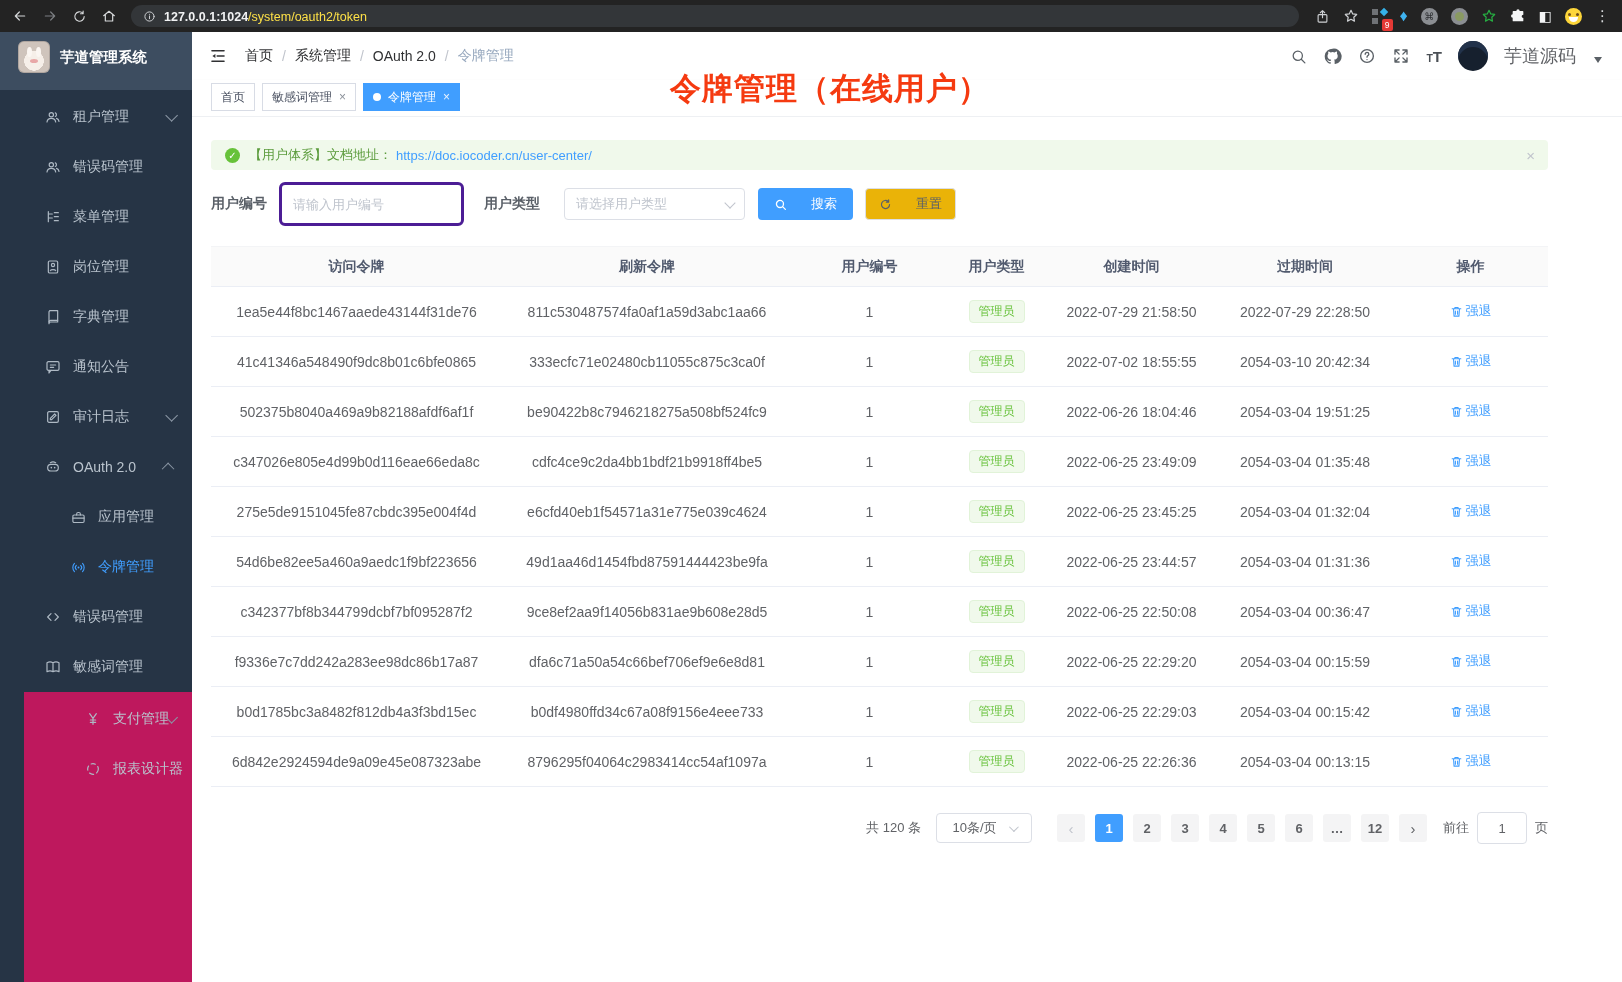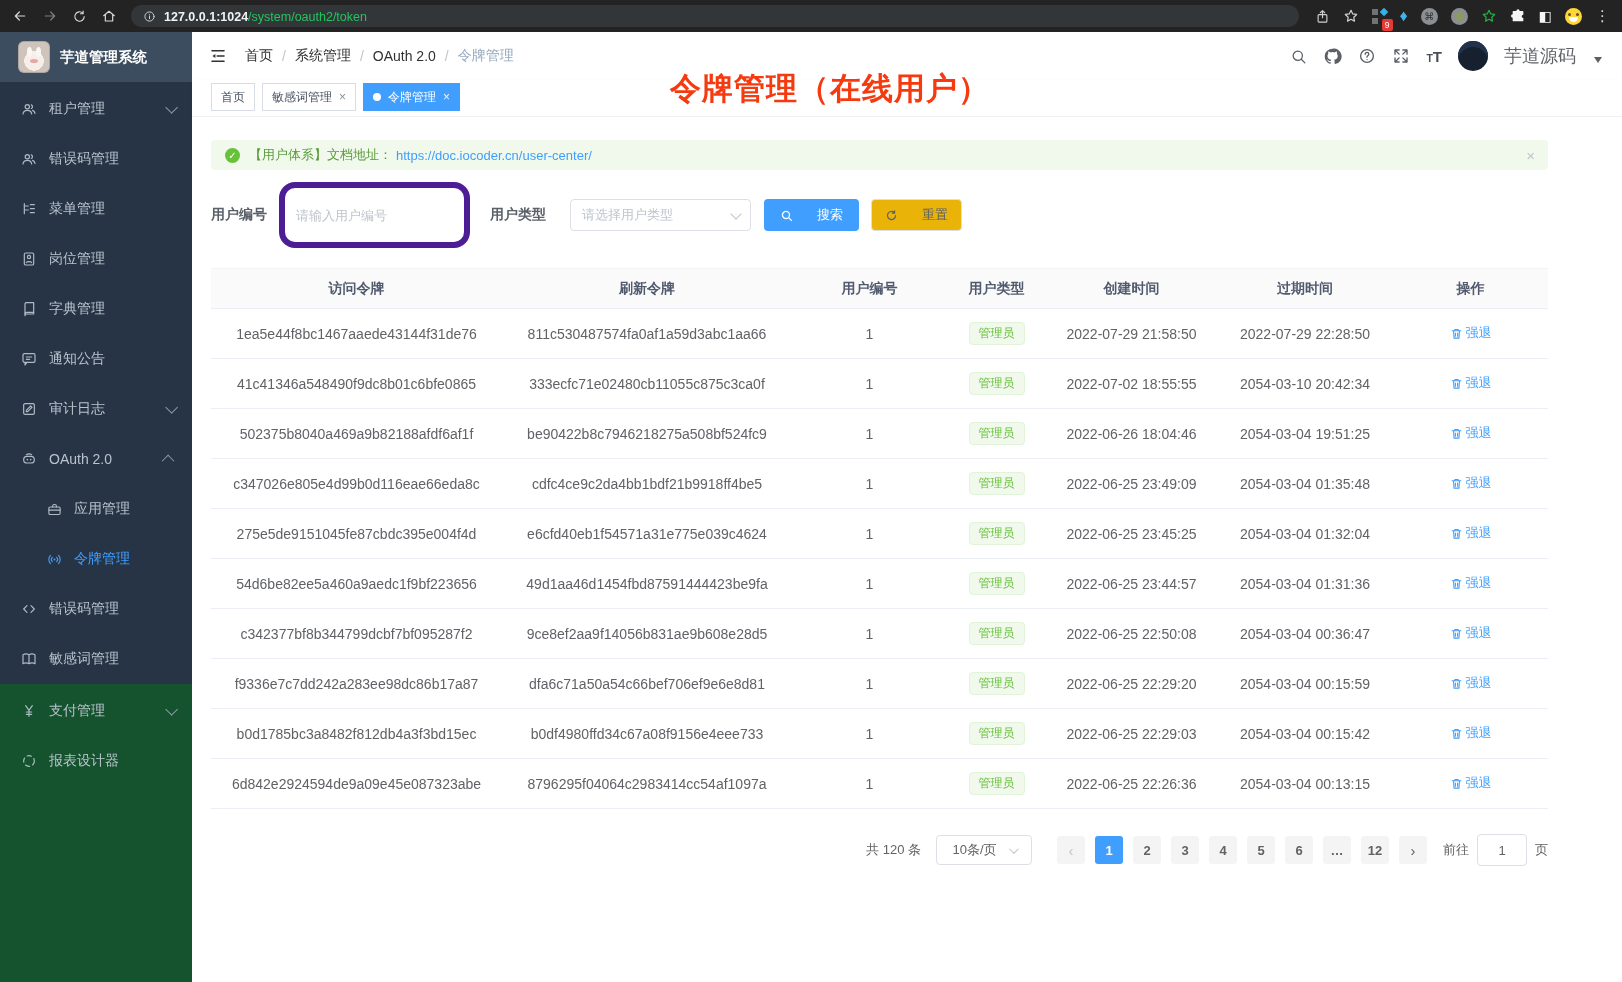--- a/index.html
+++ b/index.html
@@ -11,21 +11,21 @@
 
   
   .browser{position:absolute;left:0;top:0;width:1622px;height:32px;background:#232323;
            display:flex;align-items:center;color:#cfd1d4;}
   .b-nav{display:flex;align-items:center;gap:14px;padding:0 14px 0 12px;}
   .b-nav .ico{color:#d6d8da;}
   .b-nav .dim{color:#7c7f83;}
   .omnibox{flex:1;height:22px;background:#333639;border-radius:11px;display:flex;align-items:center;
            padding:0 12px;gap:8px;min-width:0;}
   .omnibox .host{color:#f1f2f3;font-size:12.5px;font-weight:700;}
-  .omnibox .path{color:#22c55e;font-size:12.5px;font-weight:400;}
+  .omnibox .path{color:#fde047;font-size:12.5px;font-weight:400;}
   .b-right{display:flex;align-items:center;gap:13px;padding:0 12px 0 16px;}
   .ext-grid{position:relative;width:15px;height:15px;}
   .ext-grid i{position:absolute;width:6px;height:6px;background:#6f7276;}
   .ext-grid i:nth-child(1){left:0;top:0;}
   .ext-grid i:nth-child(2){right:0;top:0;background:#35b1e8;transform:rotate(45deg);}
   .ext-grid i:nth-child(3){left:0;bottom:0;}
   .ext-grid .badge9{position:absolute;right:-6px;bottom:-7px;background:#e53935;color:#fff;
            font-size:8.5px;width:11px;height:12px;border-radius:2px;display:flex;align-items:center;justify-content:center;}
   .gem{color:#3fb3f0;font-size:16px;line-height:1;}
   .circ{width:17px;height:17px;border-radius:50%;background:#8b8e92;display:flex;align-items:center;justify-content:center;
@@ -38,29 +38,29 @@
   .emoji::before{content:"";position:absolute;left:3px;top:5px;width:3px;height:3px;border-radius:50%;
         background:#6d4c1a;box-shadow:8px 0 0 #6d4c1a;}
   .emoji::after{content:"";position:absolute;left:4px;top:9px;width:9px;height:5px;border-radius:0 0 9px 9px;background:#fff;}
   .vdots{color:#d6d8da;font-size:15px;letter-spacing:0;}
 
   
   .app{position:absolute;left:0;top:32px;width:1622px;height:950px;display:flex;}
 
   
   .sidebar{width:192px;flex:0 0 192px;background:#263445;display:flex;flex-direction:column;}
-  .logo-bar{height:50px;background:#3d4d60;display:flex;align-items:center;gap:10px;padding:0 0 0 18px;}
+  .logo-bar{height:50px;background:#3d4d60;display:flex;align-items:center;gap:10px;padding:0 0 8px 18px;}
   .logo-img{width:32px;height:32px;border-radius:6px;flex:0 0 auto;
         background:radial-gradient(circle at 50% 62%,#f6efe9 0 38%,#cfc4bc 39% 100%);
         box-shadow:inset 0 0 0 1px rgba(0,0,0,.15);position:relative;}
   .logo-img::before{content:"";position:absolute;left:9px;top:6px;width:5px;height:10px;border-radius:50%;background:#fbf6f2;box-shadow:9px 0 0 #fbf6f2;}
   .logo-img::after{content:"";position:absolute;left:12px;top:18px;width:8px;height:4px;border-radius:50%;background:#e8a7a7;}
   .logo-title{color:#fff;font-size:14.5px;font-weight:700;white-space:nowrap;}
-  .menu{padding-top:2px;}
-  .menu-bottom{flex:1;background:#14532d;}
+  .menu{padding-top:2px;margin-left:24px;}
+  .menu-bottom{flex:1;background:#be185d;padding-left:40px;}
   .menu-item{height:50px;display:flex;align-items:center;color:#b9c3cd;font-size:14px;cursor:pointer;
              padding-left:21px;position:relative;}
   .menu-item .ico{width:16px;margin-right:12px;color:#aeb9c4;}
   .menu-item.child{padding-left:46px;}
   .menu-item.active{color:#409eff;}
   .menu-item.active .ico{color:#409eff;}
   .chev{position:absolute;right:18px;width:8px;height:8px;border-right:1.6px solid #8b97a5;border-bottom:1.6px solid #8b97a5;}
   .chev.down{transform:rotate(45deg) translateY(-3px);}
   .chev.up{transform:rotate(-135deg) translateY(-2px);}
 
@@ -99,21 +99,21 @@
   .alert{height:30px;background:#f0f9eb;border-radius:4px;display:flex;align-items:center;padding:0 14px;position:relative;}
   .check{width:15px;height:15px;border-radius:50%;background:#67c23a;color:#fff;display:flex;align-items:center;
          justify-content:center;font-size:10px;margin-right:9px;}
   .alert-text{font-size:13px;color:#5b9b3c;}
   .alert-link{font-size:13px;color:#409eff;margin-left:4px;cursor:pointer;}
   .alert-close{position:absolute;right:13px;color:#c0c4cc;font-size:15px;cursor:pointer;}
 
   
   .filters{display:flex;align-items:center;margin-top:12px;}
   .f-label{font-size:14px;font-weight:700;color:#5a6068;margin-right:12px;}
-  .f-input{width:157px;height:30px;border:6px solid #4c1d95;border-radius:16px;padding:12px 11px;font-size:13px;
+  .f-input{width:157px;height:30px;border:3px solid #4c1d95;border-radius:6px;padding:4px 11px;font-size:13px;
            color:#606266;outline:none;font-family:inherit;}
   .f-input::placeholder{color:#bfc4cd;}
   .f-select{width:146px;height:30px;border:1px solid #dcdfe6;border-radius:4px;padding:0 22px 0 11px;font-size:13px;
             color:#bfc4cd;display:flex;align-items:center;position:relative;cursor:pointer;margin-right:0;}
   .f-select .chev2{position:absolute;right:10px;top:10px;width:7px;height:7px;border-right:1.4px solid #c0c4cc;
             border-bottom:1.4px solid #c0c4cc;transform:rotate(45deg);}
   .gap20{width:20px;}
   .btn{height:32px;border-radius:4px;font-size:13px;display:inline-flex;align-items:center;justify-content:center;
        gap:24px;cursor:pointer;border:1px solid transparent;font-family:inherit;}
   .btn-primary{background:#409eff;color:#fff;padding:0 15px;margin-left:13px;}

